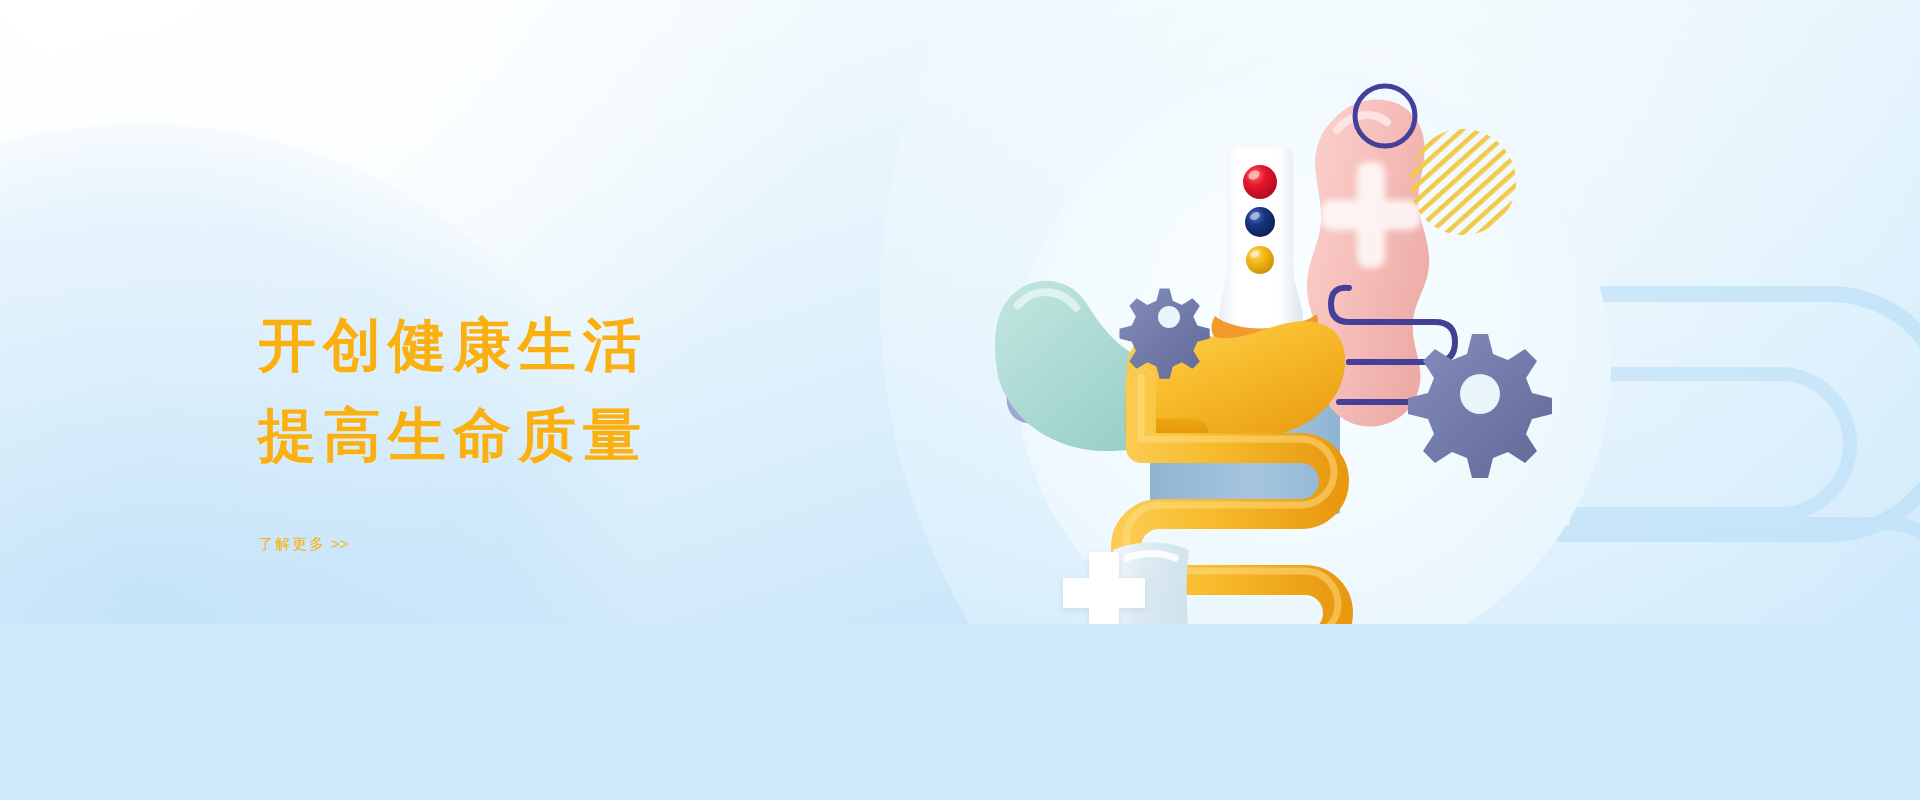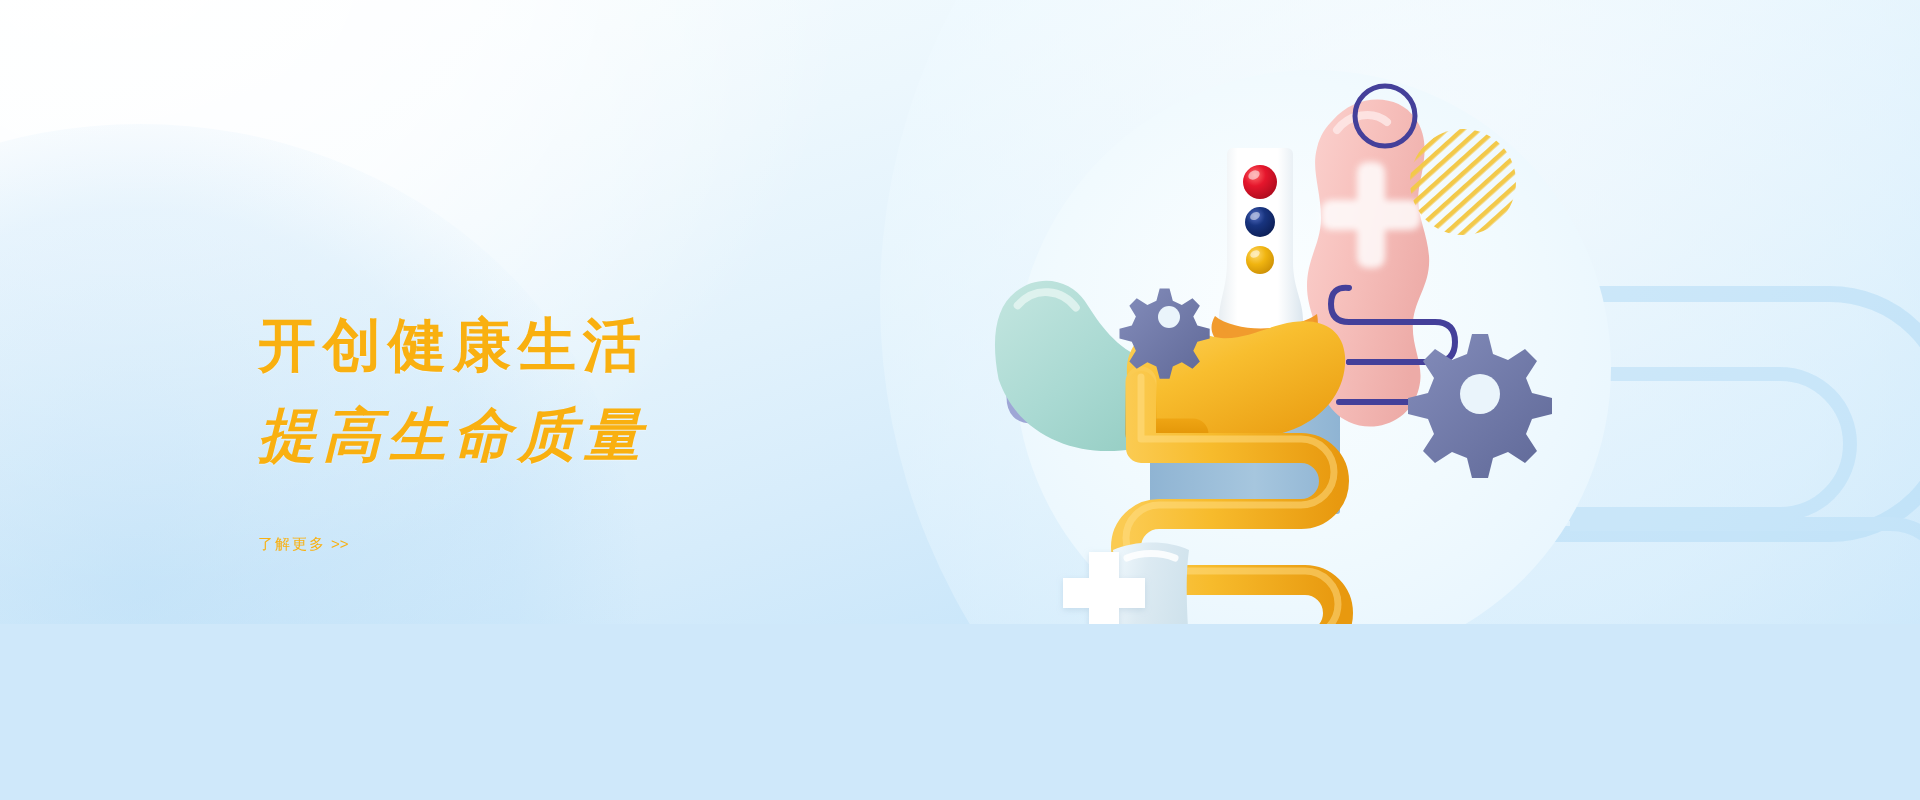--- a/index.html
+++ b/index.html
@@ -69,21 +69,21 @@
   }
   .headline{
     color:#f9b010;
     font-size:58px;
     font-weight:700;
     letter-spacing:7px;
     line-height:1.55;
     white-space:nowrap;
     text-shadow:0 1px 0 rgba(255,255,255,.35);
   }
-  .headline.l2{ letter-spacing:7px;font-style:italic; }
+  .headline.l2{ letter-spacing:7px; }
 
   .more-link{
     display:inline-block;
     margin-top:55px;
     color:#f9b010;
     font-size:15px;
     letter-spacing:2px;
     text-decoration:none;
     cursor:pointer;
     white-space:nowrap;

